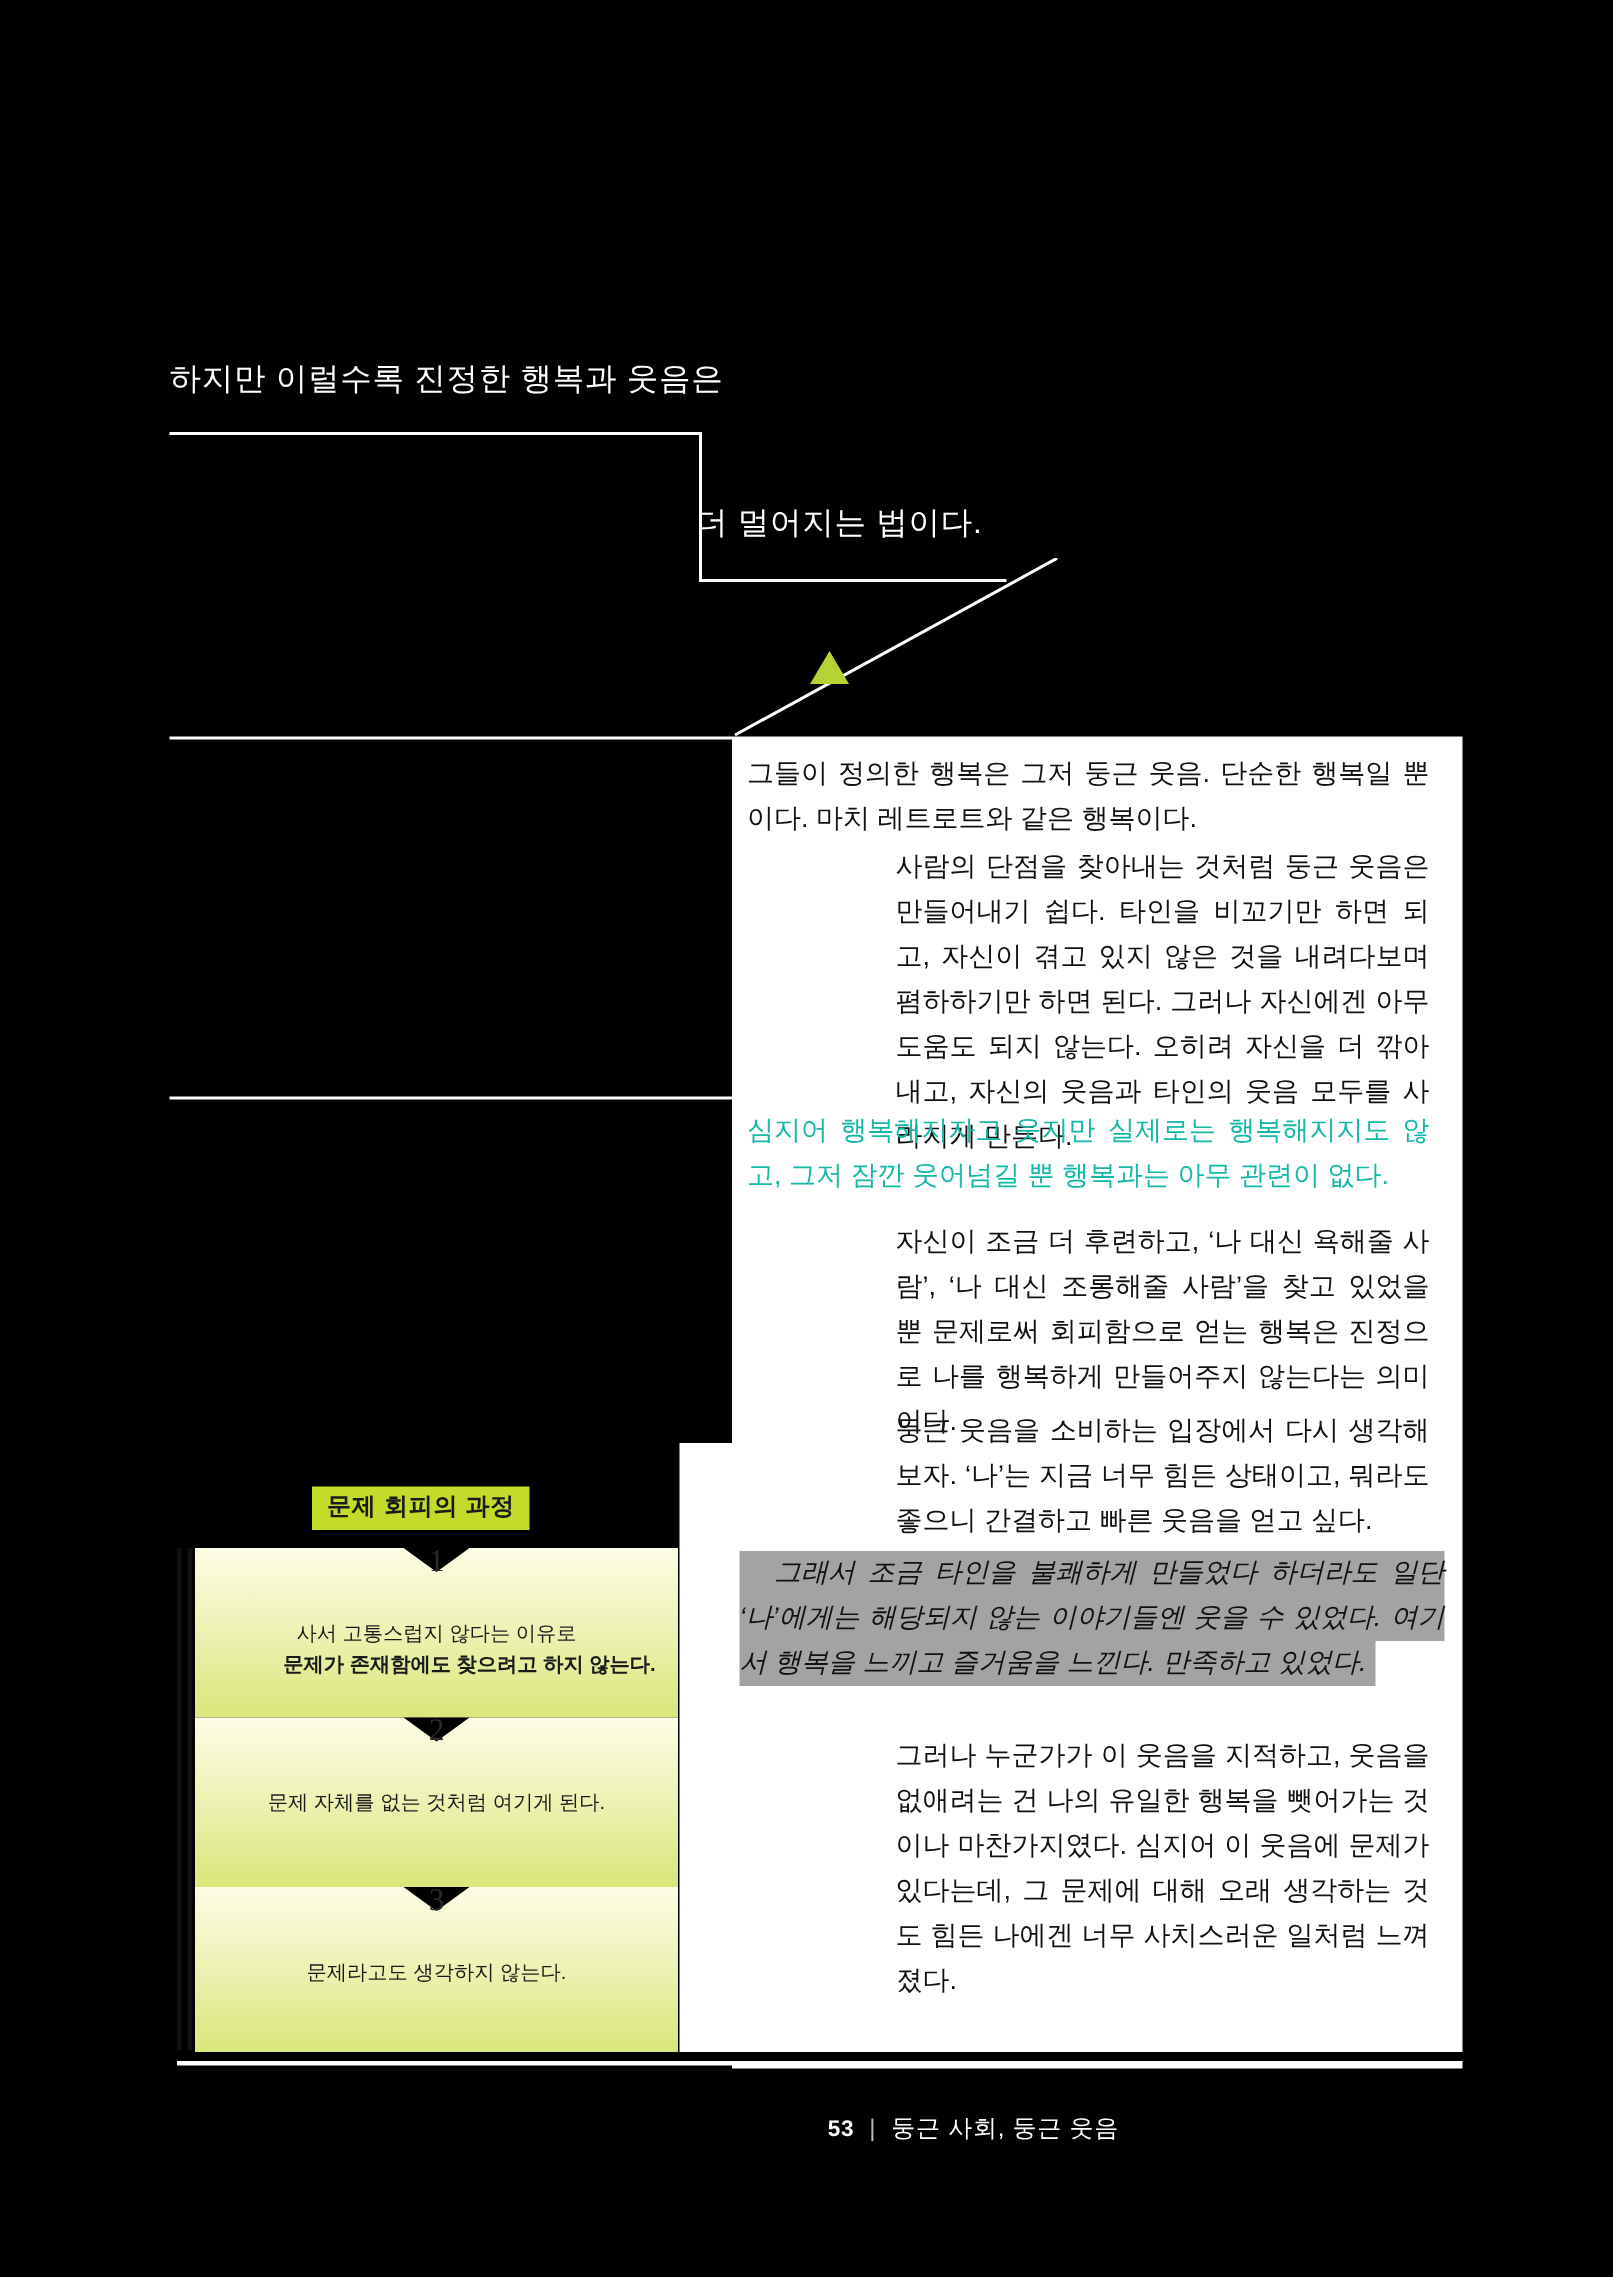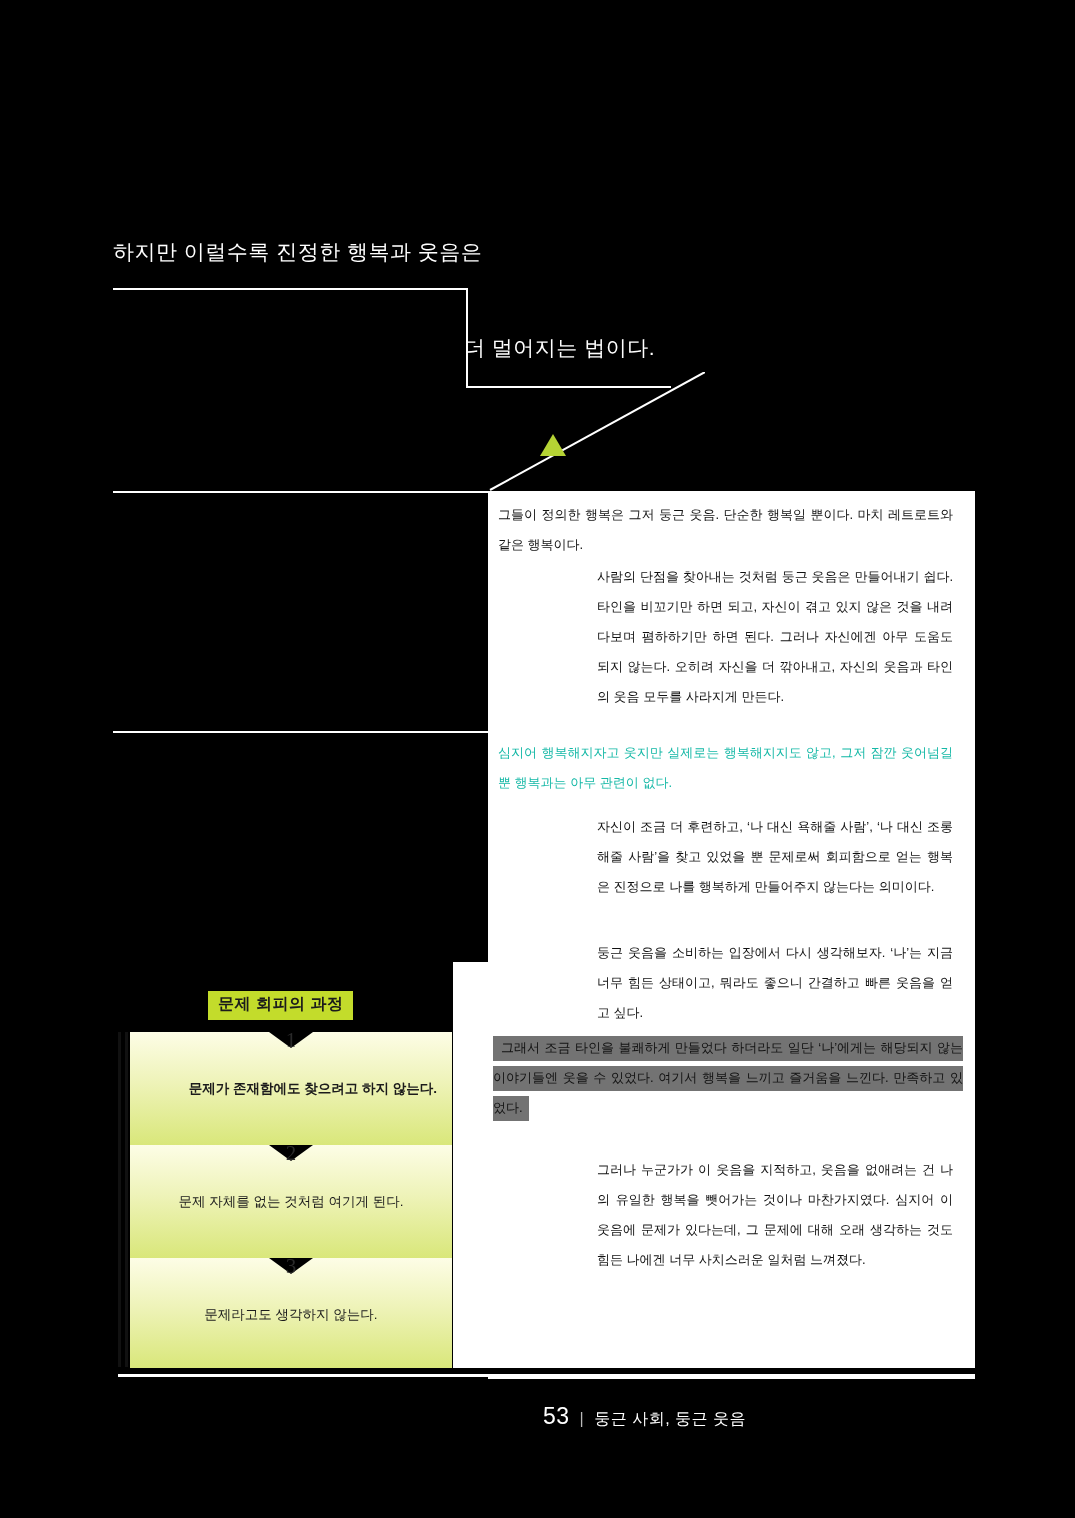--- a/index.html
+++ b/index.html
@@ -78,32 +78,33 @@
     width: 0; height: 0;
     border-left: 13px solid transparent;
     border-right: 13px solid transparent;
     border-bottom: 22px solid #b5d334;
   }
 
   
   .para {
     position: absolute;
     color: #111111;
-    font-size: 13px;
+    font-size: 18px;
     line-height: 30px;
     text-align: justify;
     text-justify: inter-character;
   }
   .hl-green {
     color: #14b8a6;
   }
   .hl-block {
-    background: #737373;
+    background: #a3a3a3;
     color: #111111;
-    padding: 4px 6px 6px 8px;
+    padding: 4px 6px 6px 23px;
+    font-style: italic;
   }
   .diagram-title {
     position: absolute;
     left: 208px;
     top: 991px;
     background: #c3dc2b;
     color: #1b1b1b;
     font-size: 16px;
     font-weight: bold;
     padding: 3px 10px 5px 10px;
@@ -152,22 +153,22 @@
   .footer {
     position: absolute;
     right: 110px;
     bottom: 88px;
     color: #ffffff;
     font-size: 16px;
     white-space: nowrap;
     letter-spacing: 0.5px;
   }
   .footer .pg {
-    font-weight: normal;
-    font-size: 23px;
+    font-weight: bold;
+    font-size: 15px;
   }
   .footer .sep {
     margin: 0 10px;
     color: #b9b9b9;
   }
 </style>
 </head>
 <body>
 
 <div id="page">
@@ -208,20 +209,21 @@
 
   <div class="diagram-title">문제 회피의 과정</div>
 
   <div class="dgm-left-bar" style="left:118px; top:1032px; height:335px;"></div>
   <div class="dgm-left-bar" style="left:125px; top:1032px; height:335px;"></div>
 
   <div class="dgm-box" style="top:1032px; height:113px;">
     <div class="notch" style="left:139px; top:0;"></div>
     <div class="dgm-num">1</div>
     <div class="dgm-text">
+      <div>사서 고통스럽지 않다는 이유로</div>
       <div class="dgm-bold">문제가 존재함에도 찾으려고 하지 않는다.</div>
     </div>
   </div>
 
   <div class="dgm-box" style="top:1145px; height:113px;">
     <div class="notch" style="left:139px; top:0;"></div>
     <div class="dgm-num">2</div>
     <div class="dgm-text">
       <div>
         <span>문제 자체를 없는 것처럼 여기게 된다.</span>

